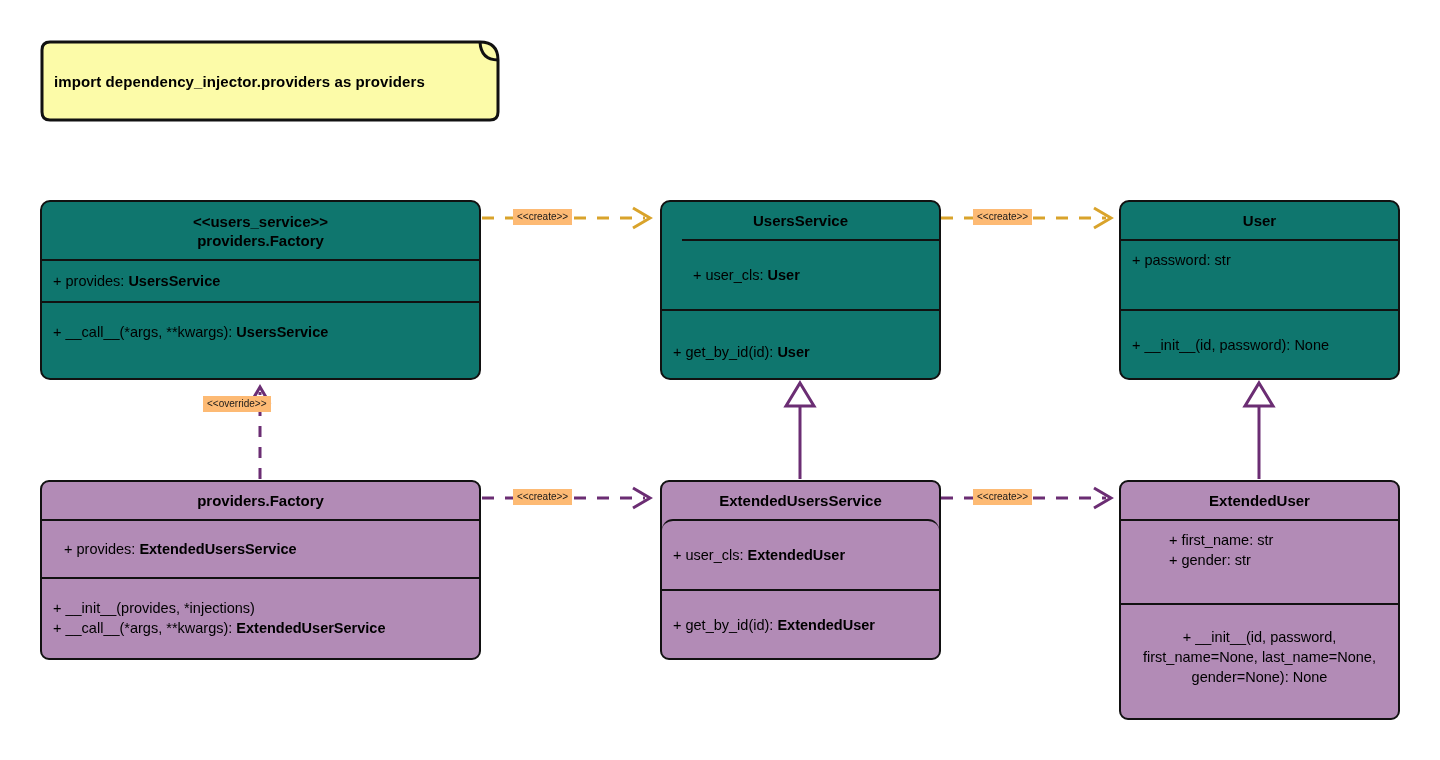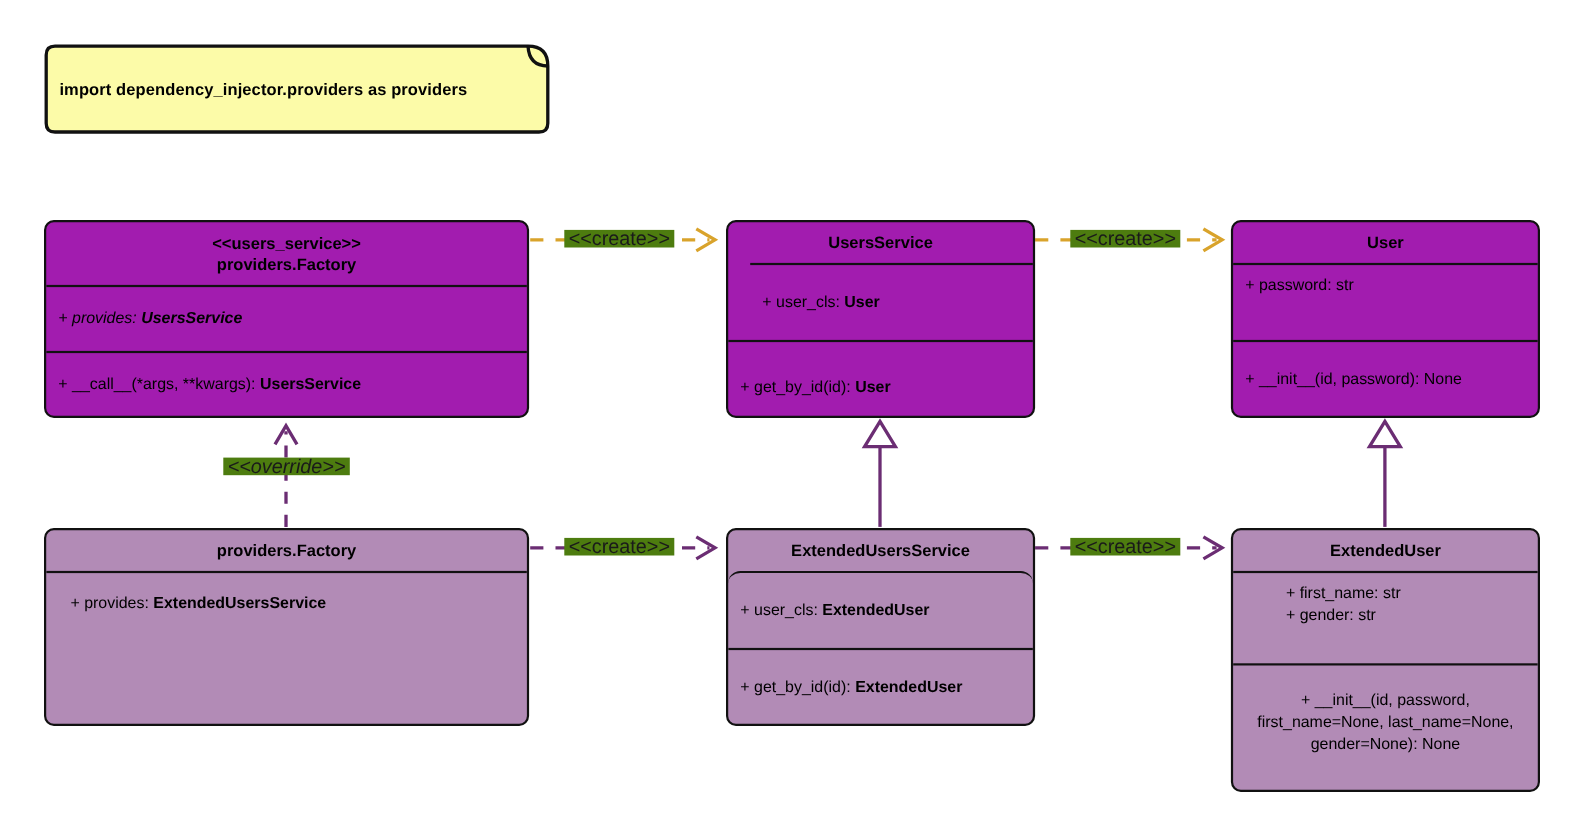--- a/index.html
+++ b/index.html
@@ -61,21 +61,21 @@
   
   .uml-class {
     position: absolute;
     box-sizing: border-box;
     border: 2.5px solid #111111;
     border-radius: 9px;
     z-index: 2;
     overflow: hidden;
     box-shadow: 0 0 0 0 rgba(0,0,0,0);
   }
-  .uml-class.gold   { background: #a21caf; }
+  .uml-class.gold   { background: #0f766e; border-radius: 10px; }
   .uml-class.purple { background: #B28BB6; }
 
   .compartment {
     box-sizing: border-box;
     position: relative;
   }
   .compartment + .compartment {
     border-top: 2.5px solid #111111;
   }
 
@@ -106,23 +106,23 @@
   }
   .member.wrap {
     white-space: normal;
     text-align: center;
   }
   .t { font-weight: bold; }
 
   
   .edge-label {
     position: absolute;
-    font-size: 18px;
+    font-size: 10px;
     color: #1a1a1a;
-    background: #4d7c0f;
+    background: #fdba74;
     padding: 0 4px;
     white-space: nowrap;
     z-index: 4;
     line-height: 16px;
   }
 </style>
 </head>
 <body>
 
 <div id="canvas">
@@ -179,21 +179,21 @@
       <path d="M 440 2 Q 441 20 458 20" fill="none" stroke="#111111" stroke-width="3"></path>
     </svg>
     <div class="note-text">import dependency_injector.providers as providers</div>
   </div>
 
   <div class="uml-class gold" style="left:40px; top:200px; width:441px; height:180px;">
     <div class="compartment c-header" style="height:57px;">
       <div>&lt;&lt;users_service&gt;&gt;</div>
       <div>providers.Factory</div>
     </div>
-    <div class="compartment c-body" style="height:60px;font-style:italic;">
+    <div class="compartment c-body" style="height:42px;">
       <div class="member"><span>+ provides: </span><span class="t">UsersService</span></div>
     </div>
     <div class="compartment c-body" style="height:60px;">
       <div class="member"><span>+ __call__(*args, **kwargs): </span><span class="t">UsersService</span></div>
     </div>
   </div>
 
   <div class="uml-class gold" style="left:660px; top:200px; width:281px; height:180px;">
     <div class="compartment c-header" style="height:37px;">
       <div>UsersService</div>
@@ -217,20 +217,24 @@
       <div class="member">+ __init__(id, password): None</div>
     </div>
   </div>
 
   <div class="uml-class purple" style="left:40px; top:480px; width:441px; height:180px;">
     <div class="compartment c-header" style="height:37px;">
       <div>providers.Factory</div>
     </div>
     <div class="compartment c-body" style="height:58px;padding-left:22px;">
       <div class="member"><span>+ provides: </span><span class="t">ExtendedUsersService</span></div>
+    </div>
+    <div class="compartment c-body" style="height:80px;">
+      <div class="member">+ __init__(provides, *injections)</div>
+      <div class="member"><span>+ __call__(*args, **kwargs): </span><span class="t">ExtendedUserService</span></div>
     </div>
   </div>
 
   <div class="uml-class purple" style="left:660px; top:480px; width:281px; height:180px;">
     <div class="compartment c-header" style="height:37px;">
       <div>ExtendedUsersService</div>
     </div>
     <div class="compartment c-body" style="height:70px;border-radius:11px;">
       <div class="member"><span>+ user_cls: </span><span class="t">ExtendedUser</span></div>
     </div>
@@ -249,19 +253,19 @@
     </div>
     <div class="compartment c-body top-align" style="height:116px; padding-top:22px;">
       <div class="member wrap">+ __init__(id, password, first_name=None, last_name=None, gender=None): None</div>
     </div>
   </div>
 
   <div class="edge-label" style="left:513px; top:209px;">&lt;&lt;create&gt;&gt;</div>
 
   <div class="edge-label" style="left:973px; top:209px;">&lt;&lt;create&gt;&gt;</div>
 
-  <div class="edge-label" style="left:203px; top:416px;font-style:italic;">&lt;&lt;override&gt;&gt;</div>
+  <div class="edge-label" style="left:203px; top:396px;">&lt;&lt;override&gt;&gt;</div>
 
   <div class="edge-label" style="left:513px; top:489px;">&lt;&lt;create&gt;&gt;</div>
 
   <div class="edge-label" style="left:973px; top:489px;">&lt;&lt;create&gt;&gt;</div>
 
 </div>
 
 </body></html>

